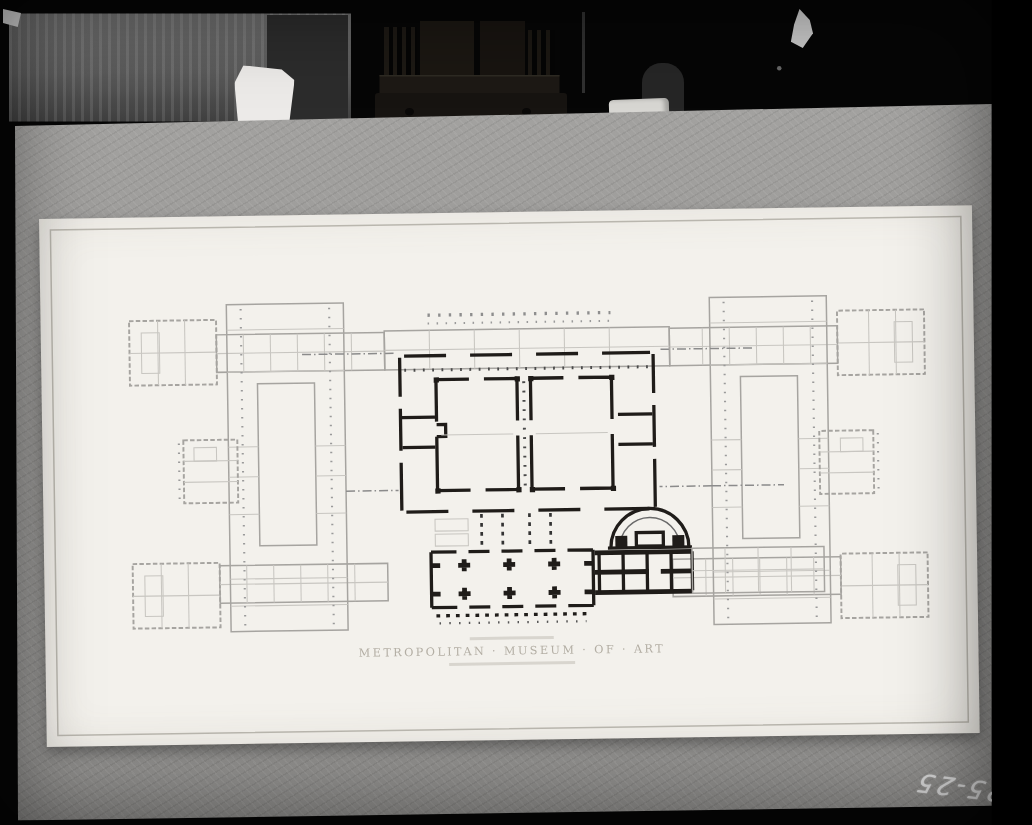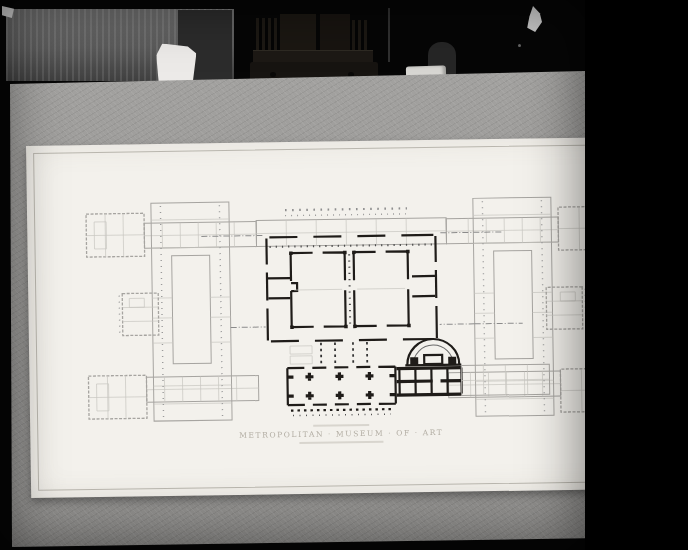--- a/index.html
+++ b/index.html
@@ -1,17 +1,17 @@
 <!DOCTYPE html>
 <html style="--backdrop: #060606; --board: #9b9a98; --paper: #f3f1ec; --paper-border: #b9b6ae; --ink-dark: #1f1c19; --ink-light: #a6a4a0; --ink-lighter: #c8c6c1; --caption-text: #b3aea4; --handwriting-ink: #dcdcdc;"><head>
 <meta charset="utf-8">
 <style>
   html,body{margin:0;padding:0;background:#000;}
   .photo{
-    position:relative;width:585px;height:550px;overflow:hidden;
+    position:relative;width:661px;height:550px;overflow:hidden;
     background:var(--backdrop,#060606);
     font-family:"DejaVu Sans",sans-serif;
   }
   
   .wall{
     position:absolute;left:6px;top:9px;width:228px;height:72px;
     background:
       repeating-linear-gradient(90deg, rgba(255,255,255,.10) 0 2px, rgba(0,0,0,0) 2px 6px),
       linear-gradient(180deg,#6e6e6e 0%,#5a5a5a 55%,#3f3f3f 100%);
   }

